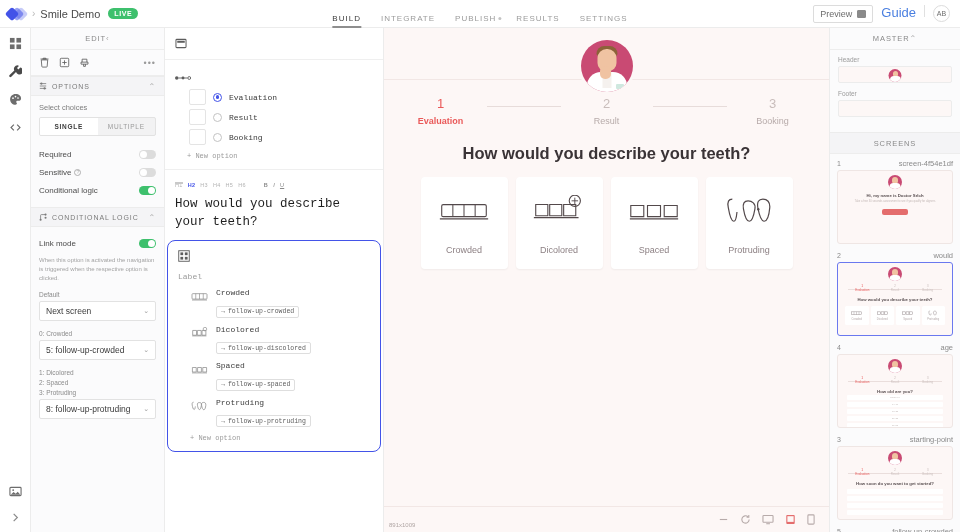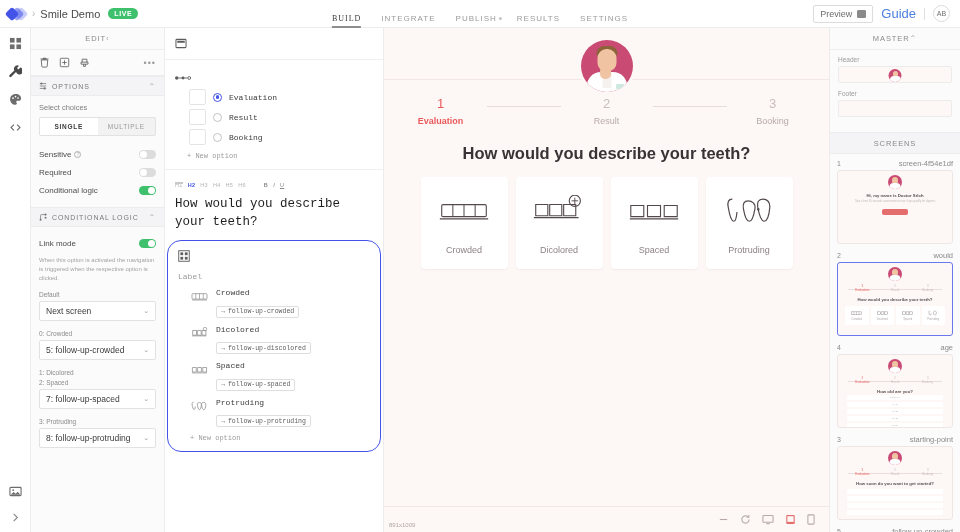--- a/index.html
+++ b/index.html
@@ -26,24 +26,24 @@
   .crumb-title { font-size: 11px; color: #4a4a4a; }
   .live-badge {
     margin-left: 8px; background: #3ec06d; color: #fff; font-size: 7px;
     letter-spacing: .6px; font-weight: bold; padding: 2px 6px; border-radius: 8px;
   }
   .tabs { position: absolute; left: 50%; transform: translateX(-50%); display: flex; gap: 20px; height: 28px; align-items: flex-end; }
   .tab {
     font-size: 8px; letter-spacing: 1px; color: #9b9b9b; padding-bottom: 5px;
     position: relative; cursor: pointer; font-weight: 500;
   }
-  .tab.active { color: #3b3b3b; font-family: Liberation Serif, serif; }
+  .tab.active { color: #3b3b3b; }
   .tab.active:after { content:""; position: absolute; left: 0; right: 0; bottom: 0; height: 2px; background: #8e8e8e; }
   .tab .dot { position: absolute; top: 3px; right: -5px; width: 3px; height: 3px; border-radius: 50%; background: #c3c3c3; }
-  .top-right { margin-left: auto; display: flex; align-items: center; gap: 8px; padding-right: 10px; }
+  .top-right { margin-left: auto; display: flex; gap: 8px; padding-right: 10px; }
   .preview-btn {
     display: flex; align-items: center; gap: 5px; border: 1px solid #dcdcdc; border-radius: 2px;
     padding: 3px 6px; font-size: 9px; color: #6d6d6d; background: #fff; cursor: pointer;
   }
   .mon-icon { width: 9px; height: 8px; border: 1.4px solid #8a8a8a; border-radius: 1px; background: #8a8a8a; }
   .guide-link { font-size: 13px; color: #4a7fe0; cursor: pointer; }
   .vdiv { width: 1px; height: 12px; background: #e0e0e0; }
   .avatar-ab {
     width: 17px; height: 17px; border-radius: 50%; border: 1px solid #dcdcdc;
     display: flex; align-items: center; justify-content: center; font-size: 7px; color: #6d6d6d;
@@ -113,21 +113,21 @@
   .select .cv { margin-left: auto; color: #9b9b9b; font-size: 7px; }
   .cl-label { font-size: 6.5px; color: #8a8a8a; margin-bottom: 3px; }
 
   
   .content-panel {
     width: 219px; flex: 0 0 219px; background: #fff; border-right: 1px solid #ececec;
     display: flex; flex-direction: column; overflow: hidden; position: relative;
   }
   .blk { border-bottom: 1px solid #efefef; padding: 7px 10px 9px; position: relative; }
   .blk-icon { color: #5d5d5d; display: inline-flex; margin-bottom: 2px; }
-  .blk.selected { border: 1.4px solid #4353e8; border-radius: 14px; }
+  .blk.selected { border: 1.4px solid #4353e8; border-radius: 8px; }
   .radio-row { display: flex; align-items: center; gap: 7px; margin: 4px 0 0 14px; }
   .radio-box { width: 17px; height: 16px; border: 1px solid #e4e4e4; border-radius: 2px; background: #fff; }
   .radio { width: 9px; height: 9px; border-radius: 50%; border: 1.3px solid #c3c3c3; position: relative; }
   .radio.on { border-color: #4353e8; }
   .radio.on:after { content:""; position: absolute; inset: 1.7px; border-radius: 50%; background: #4353e8; }
   .radio-txt { font-family: "Liberation Mono", monospace; font-size: 8px; color: #3b3b3b; }
   .new-opt { font-family: "Liberation Mono", monospace; font-size: 7px; color: #9b9b9b; margin: 7px 0 0 12px; cursor: pointer; }
   .fmt-bar { display: flex; align-items: center; gap: 5px; margin: 5px 0 7px; }
   .fmt-bar span { font-size: 5.5px; color: #b4b4b4; cursor: pointer; letter-spacing: .3px; }
   .fmt-bar span.on { color: #4353e8; font-weight: bold; }
@@ -352,30 +352,30 @@
 
       <div class="panel-body">
         <div class="field-label">Select choices</div>
         <div class="seg">
           <div class="on">SINGLE</div>
           <div>MULTIPLE</div>
         </div>
 
         <div class="tog-row">
           <span class="t-lab">
-              <span>Sensitive</span>
-            <span class="info-ic">?</span>
+              <span>Required</span>
             </span>
           <span class="toggle">
               <i></i>
             </span>
         </div>
         <div class="tog-row">
           <span class="t-lab">
-              <span>Required</span>
+              <span>Sensitive</span>
+            <span class="info-ic">?</span>
             </span>
           <span class="toggle">
               <i></i>
             </span>
         </div>
         <div class="tog-row">
           <span class="t-lab">
               <span>Conditional logic</span>
             </span>
           <span class="toggle on">
@@ -414,24 +414,20 @@
 
         <div class="cl-label">0: Crowded</div>
         <div class="select">
           <span class="val">5: follow-up-crowded</span>
           <span class="cv">⌄</span>
         </div>
 
         <div class="cl-label">1: Dicolored</div>
 
         <div class="cl-label">2: Spaced</div>
-        <div class="select">
-          <span class="val">7: follow-up-spaced</span>
-          <span class="cv">⌄</span>
-        </div>
 
         <div class="cl-label">3: Protruding</div>
         <div class="select">
           <span class="val">8: follow-up-protruding</span>
           <span class="cv">⌄</span>
         </div>
       </div>
     </div>
 
     <div class="content-panel">

